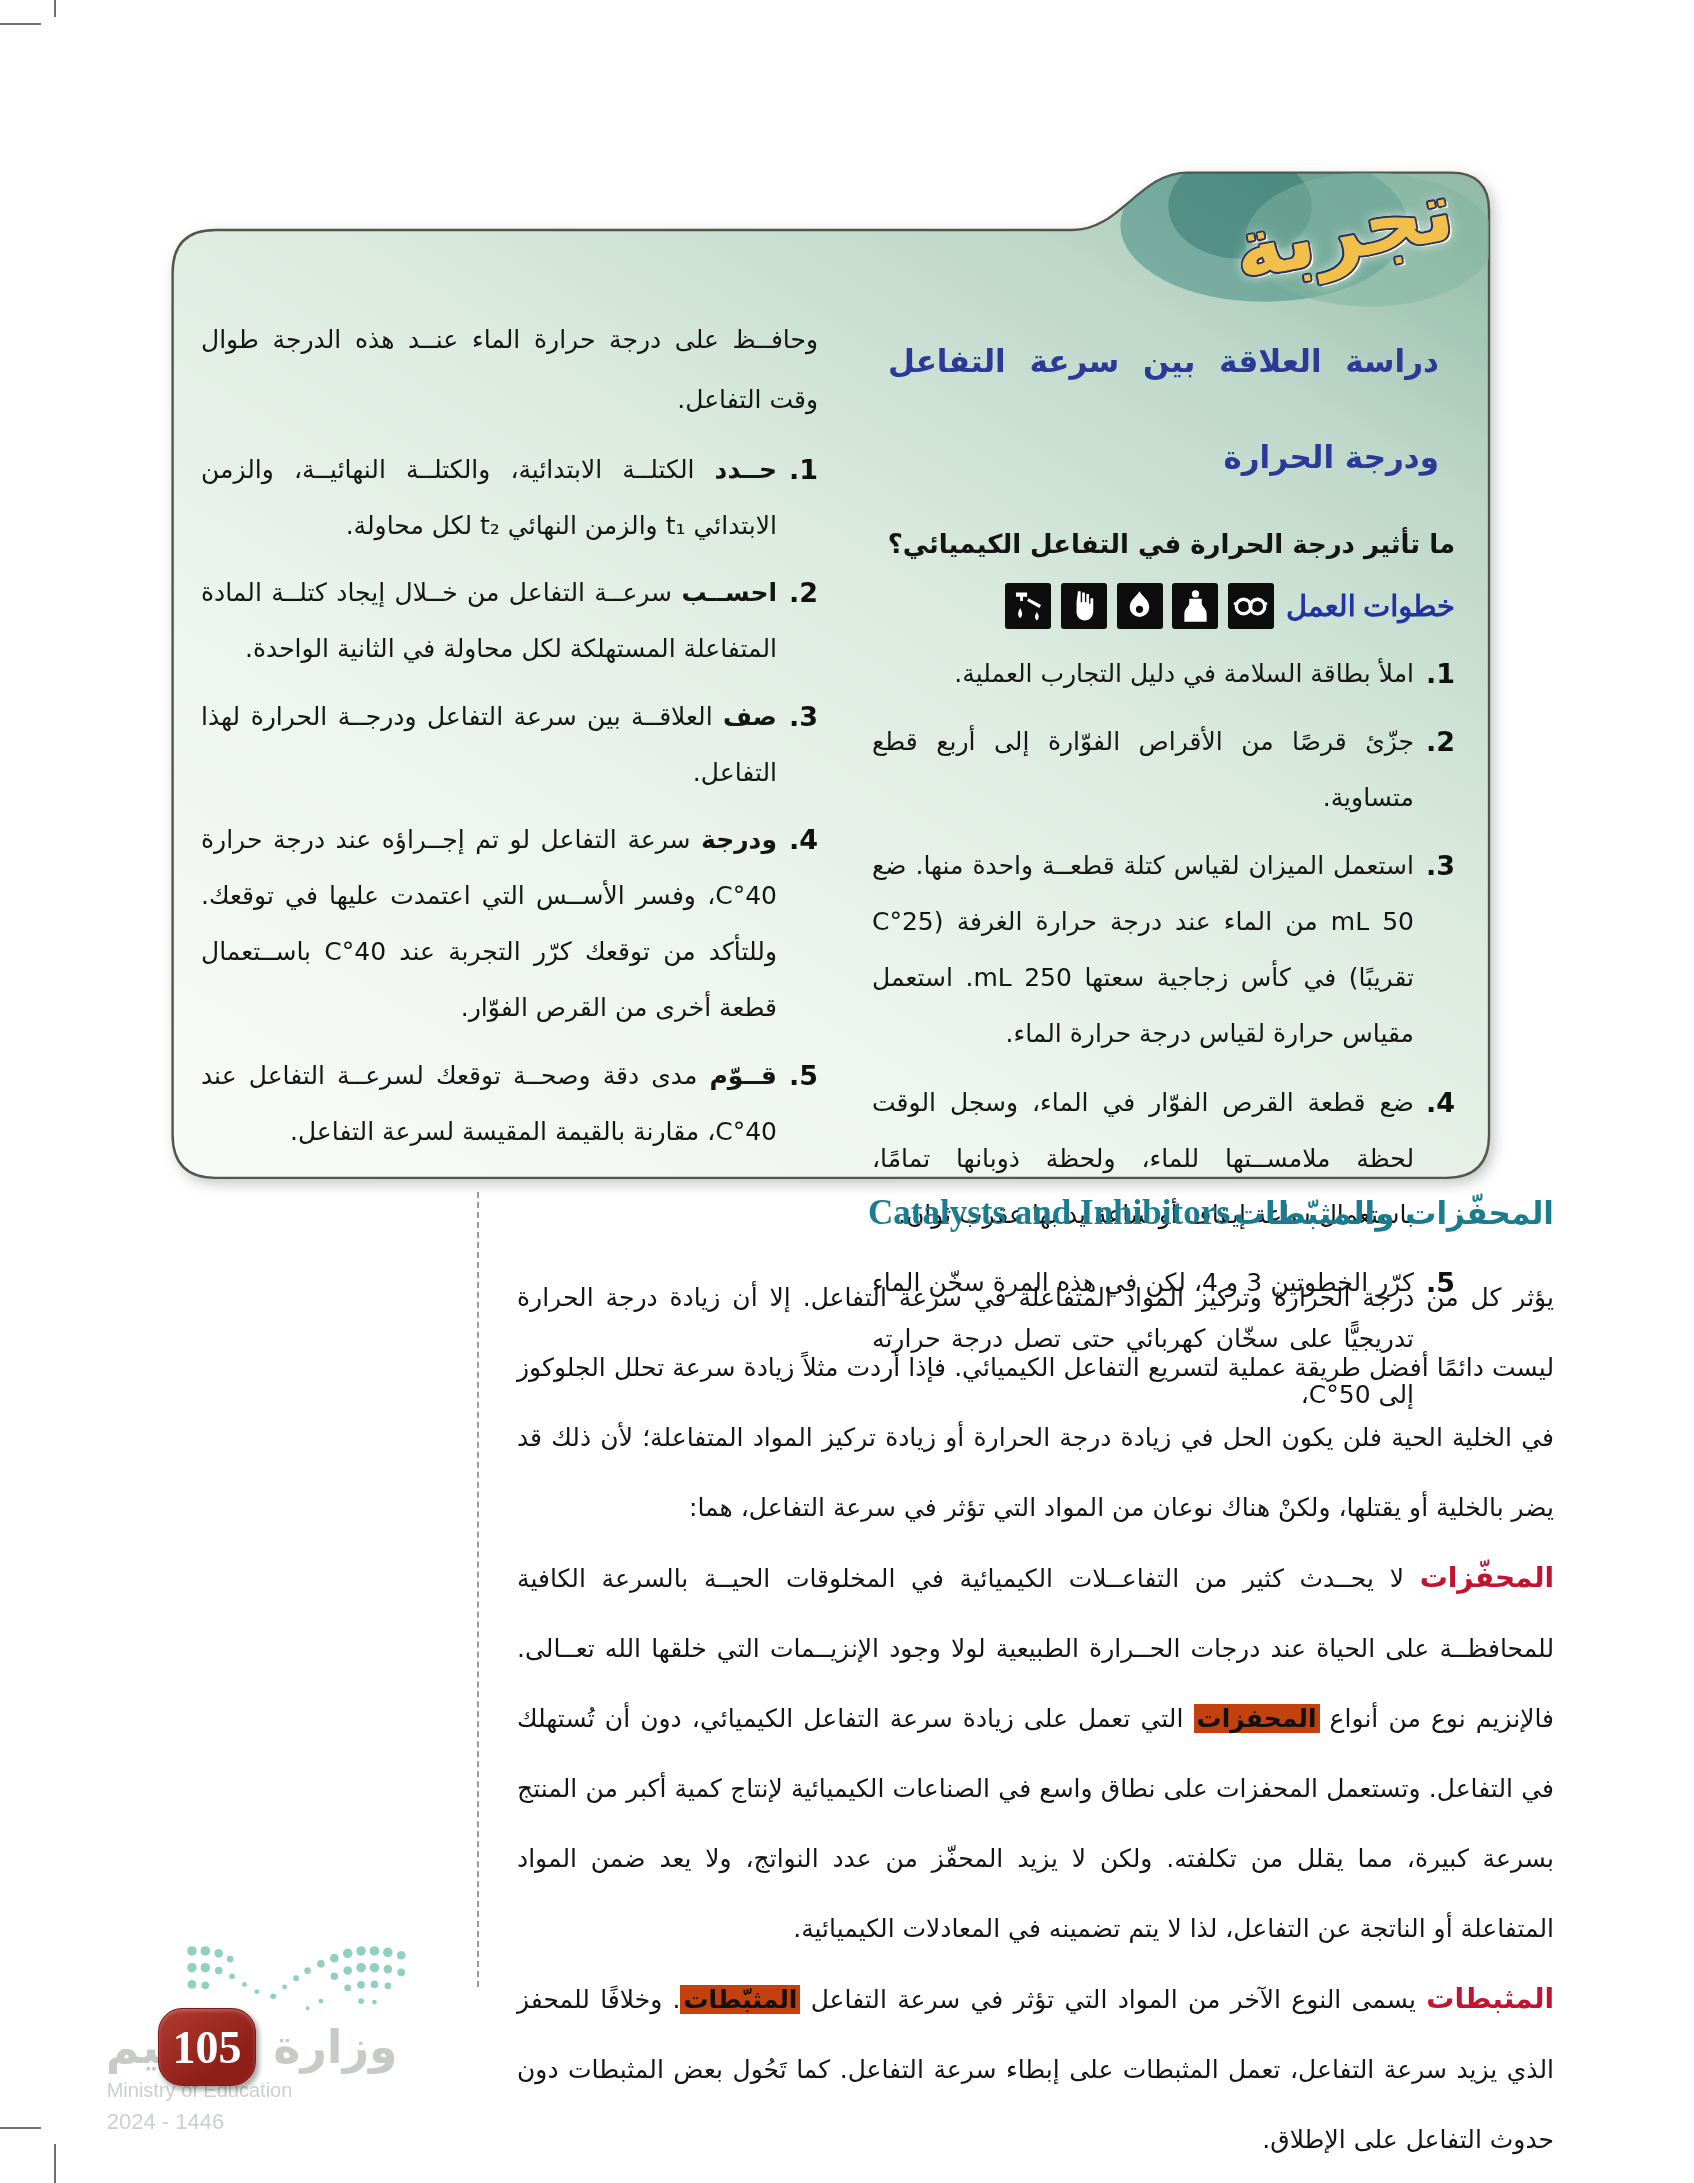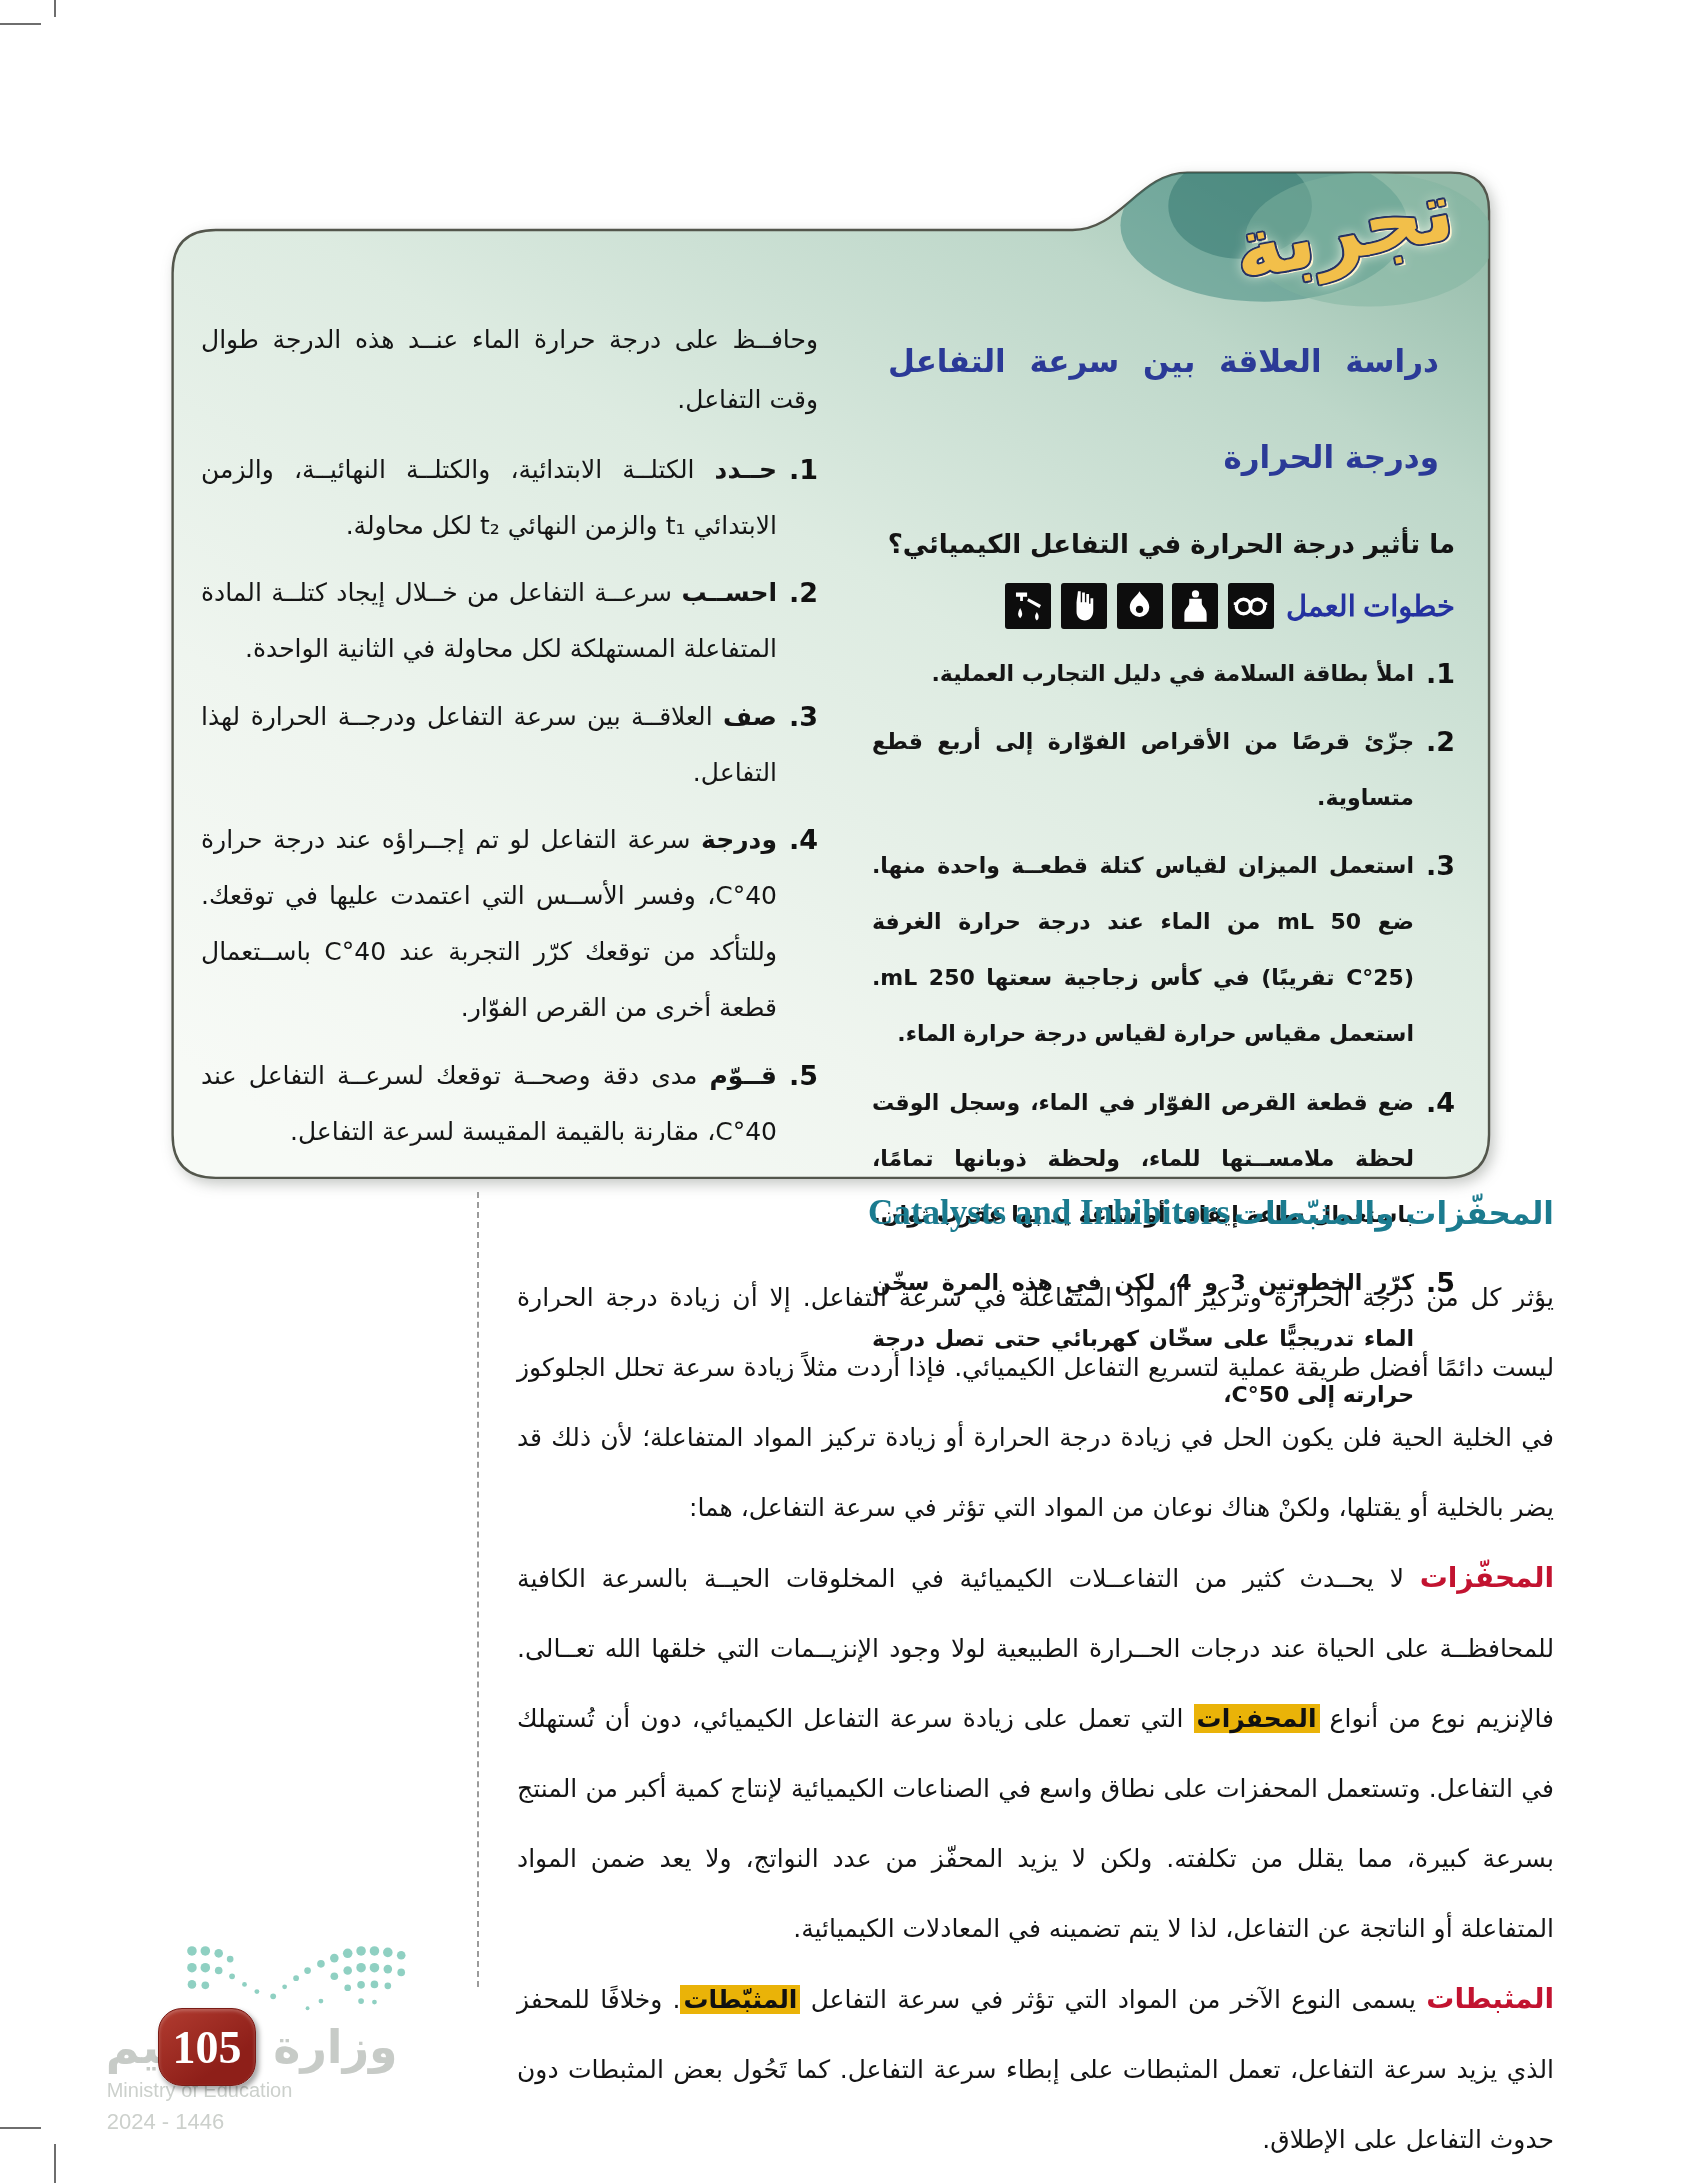--- a/index.html
+++ b/index.html
@@ -38,39 +38,39 @@
   .exp-question{margin:6.7px 0 0 0;font-size:26px;font-weight:bold;color:#141414;line-height:46px;text-align:right;}
   .proc-row{display:flex;align-items:center;gap:12.4px;margin-top:16.3px;font-family:Liberation Serif, serif;}
   .proc-header{font-size:29px;font-weight:bold;color:#2431a0;white-space:nowrap;}
   .icons{display:flex;gap:9.6px;align-items:center;}
   .sicon{width:46px;height:46px;background:#0d0d0d;border-radius:2.9px;display:flex;align-items:center;justify-content:center;flex:0 0 auto;}
   .sicon svg{width:39px;height:39px;display:block;}
 
   ol.steps{list-style:none;margin:16.3px 0 0 0;padding:0;}
   ol.steps li{display:flex;margin-top:12.4px;}
   ol.steps .num{flex:0 0 41px;font-weight:bold;font-size:27px;line-height:56px;color:#111;}
-  ol.steps .stext{flex:1;font-size:22px;line-height:56px;text-align:justify;color:#151515;font-weight:bold;}
+  ol.steps .stext{flex:1;font-size:25px;line-height:56px;text-align:justify;color:#151515;}
 
   .cont-par{margin:0;font-size:25px;line-height:60px;text-align:justify;color:#151515;}
   .ana-header{margin:21px 0 0 0;font-size:30px;font-weight:bold;color:#2431a0;text-align:right;}
   ol.analysis{list-style:none;margin:8.6px 0 0 0;padding:0;}
   ol.analysis li{display:flex;margin-top:11.5px;}
   ol.analysis .num{flex:0 0 41px;font-weight:bold;font-size:27px;line-height:56px;color:#111;}
   ol.analysis .atext{flex:1;font-size:25px;line-height:56px;text-align:justify;color:#151515;}
   ol.analysis .lead{font-weight:bold;}
 
   
   .dash-divider{position:absolute;left:477px;top:1192px;height:795px;width:0;border-left:2.4px dashed #9b9b9b;}
   .section{position:absolute;left:517px;top:1182px;width:1037px;}
   .sec-header{text-align:right;margin:0 0 12.4px 0;line-height:62px;}
   .sec-header .ar{font-size:31px;font-weight:bold;color:#1b7b8f;}
   .sec-header .en{font-size:35px;font-weight:bold;color:#1b7b8f;font-family:"Liberation Serif","DejaVu Serif",serif;}
   .section p{margin:0;font-size:25px;line-height:70px;text-align:justify;color:#141414;}
   .keyword{font-weight:bold;color:#c21330;font-size:28px;}
-  mark.hl{background:#eab308;font-weight:bold;color:#111;padding:0 3px;}
+  mark.hl{background:#c2410c;font-weight:bold;color:#111;padding:0 3px;}
 
   
   .moe-logo{position:absolute;left:101px;top:1939px;width:455px;height:211px;direction:ltr;}
   .moe-dots{position:absolute;left:81px;top:0;}
   .moe-ar{position:absolute;left:4.8px;top:81px;font-size:46px;font-weight:bold;color:#c7cbc7;letter-spacing:1px;}
   .moe-en{position:absolute;left:5.7px;top:140px;font-size:20px;color:#ccd0cc;font-family:"Liberation Sans",sans-serif;}
   .moe-yr{position:absolute;left:5.7px;top:170px;font-size:22px;color:#ccd0cc;font-family:"Liberation Sans",sans-serif;}
   .page-badge{
     position:absolute;left:158px;top:2008px;width:96px;height:76px;
     background:linear-gradient(145deg,#b23c30,#8e1f19 70%);

